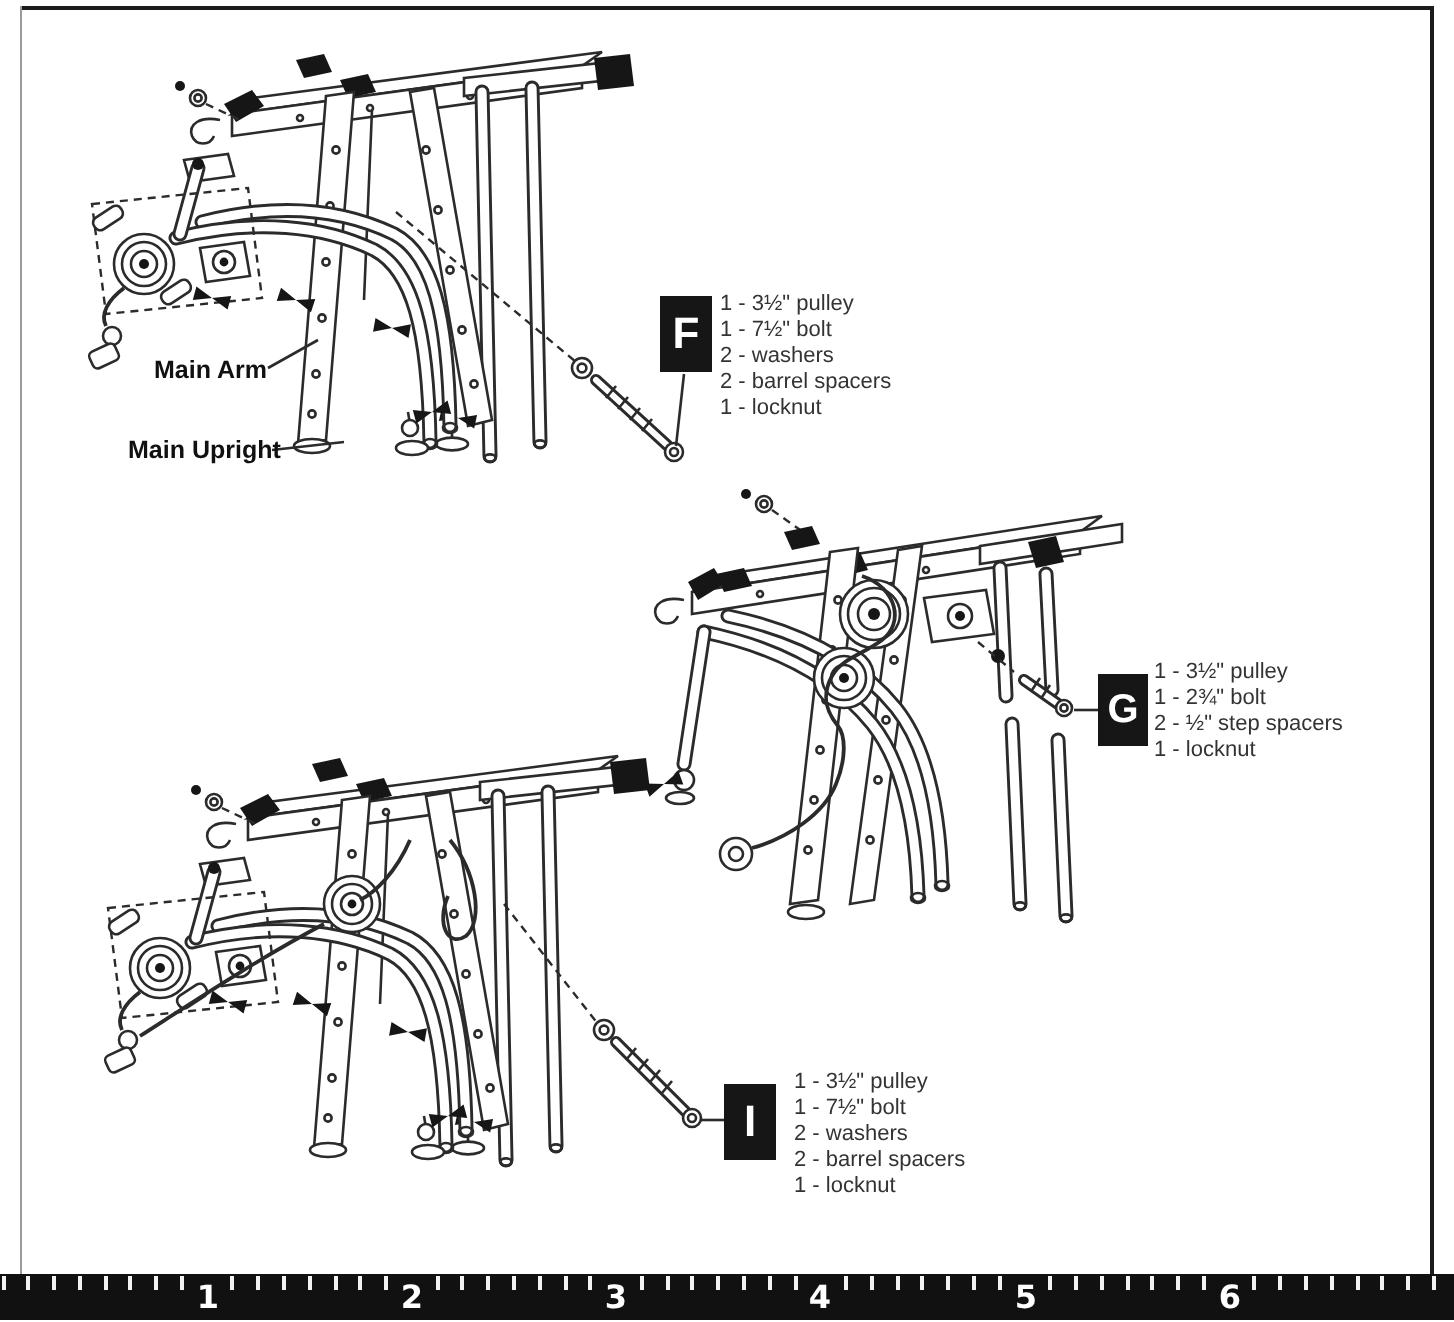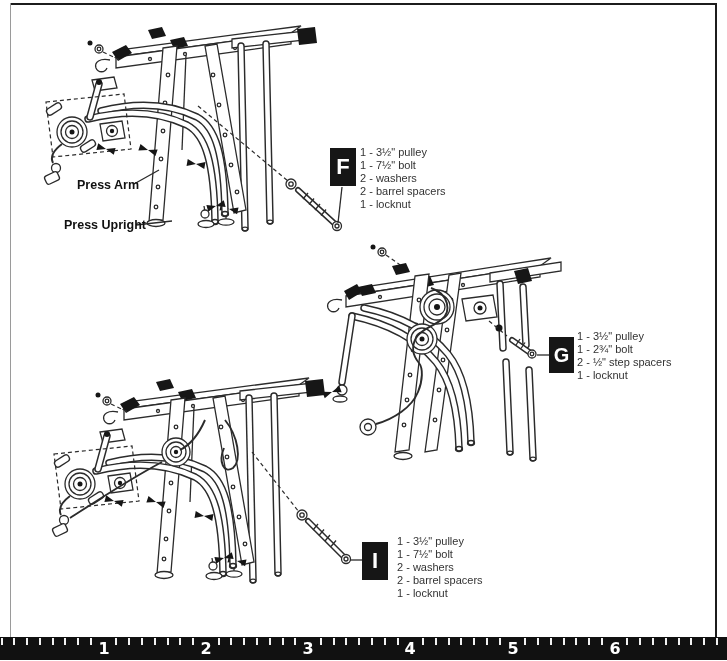--- a/index.html
+++ b/index.html
@@ -253,22 +253,22 @@
       <path class="ln" d="M313,530 L318,524"></path>
         <path class="ln" d="M319,535.5 L324,529.5"></path>
       <path class="ln" d="M325,541 L330,535"></path>
         <path class="ln" d="M331,546.5 L336,540.5"></path>
       <circle class="lnf" cx="346" cy="559" r="4.5"></circle>
         <circle class="ln" cx="346" cy="559" r="2"></circle>
       <path class="ln" d="M350,560 L362,560"></path>
     </g>
   </svg>
 
-  <div class="part-label" style="left:77px;top:178px;">Press Arm</div>
-  <div class="part-label" style="left:64px;top:218px;">Press Upright</div>
+  <div class="part-label" style="left:77px;top:178px;">Main Arm</div>
+  <div class="part-label" style="left:64px;top:218px;">Main Upright</div>
 
   <div class="marker" style="left:330px;top:148px;width:26px;height:38px;">F</div>
   <div class="marker" style="left:549px;top:337px;width:25px;height:36px;font-size:20px;">G</div>
   <div class="marker" style="left:362px;top:542px;width:26px;height:38px;">I</div>
 
   <div class="parts" style="left:360px;top:146px;">
     <div>1 - 3½" pulley</div>
     <div>1 - 7½" bolt</div>
     <div>2 - washers</div>
     <div>2 - barrel spacers</div>

